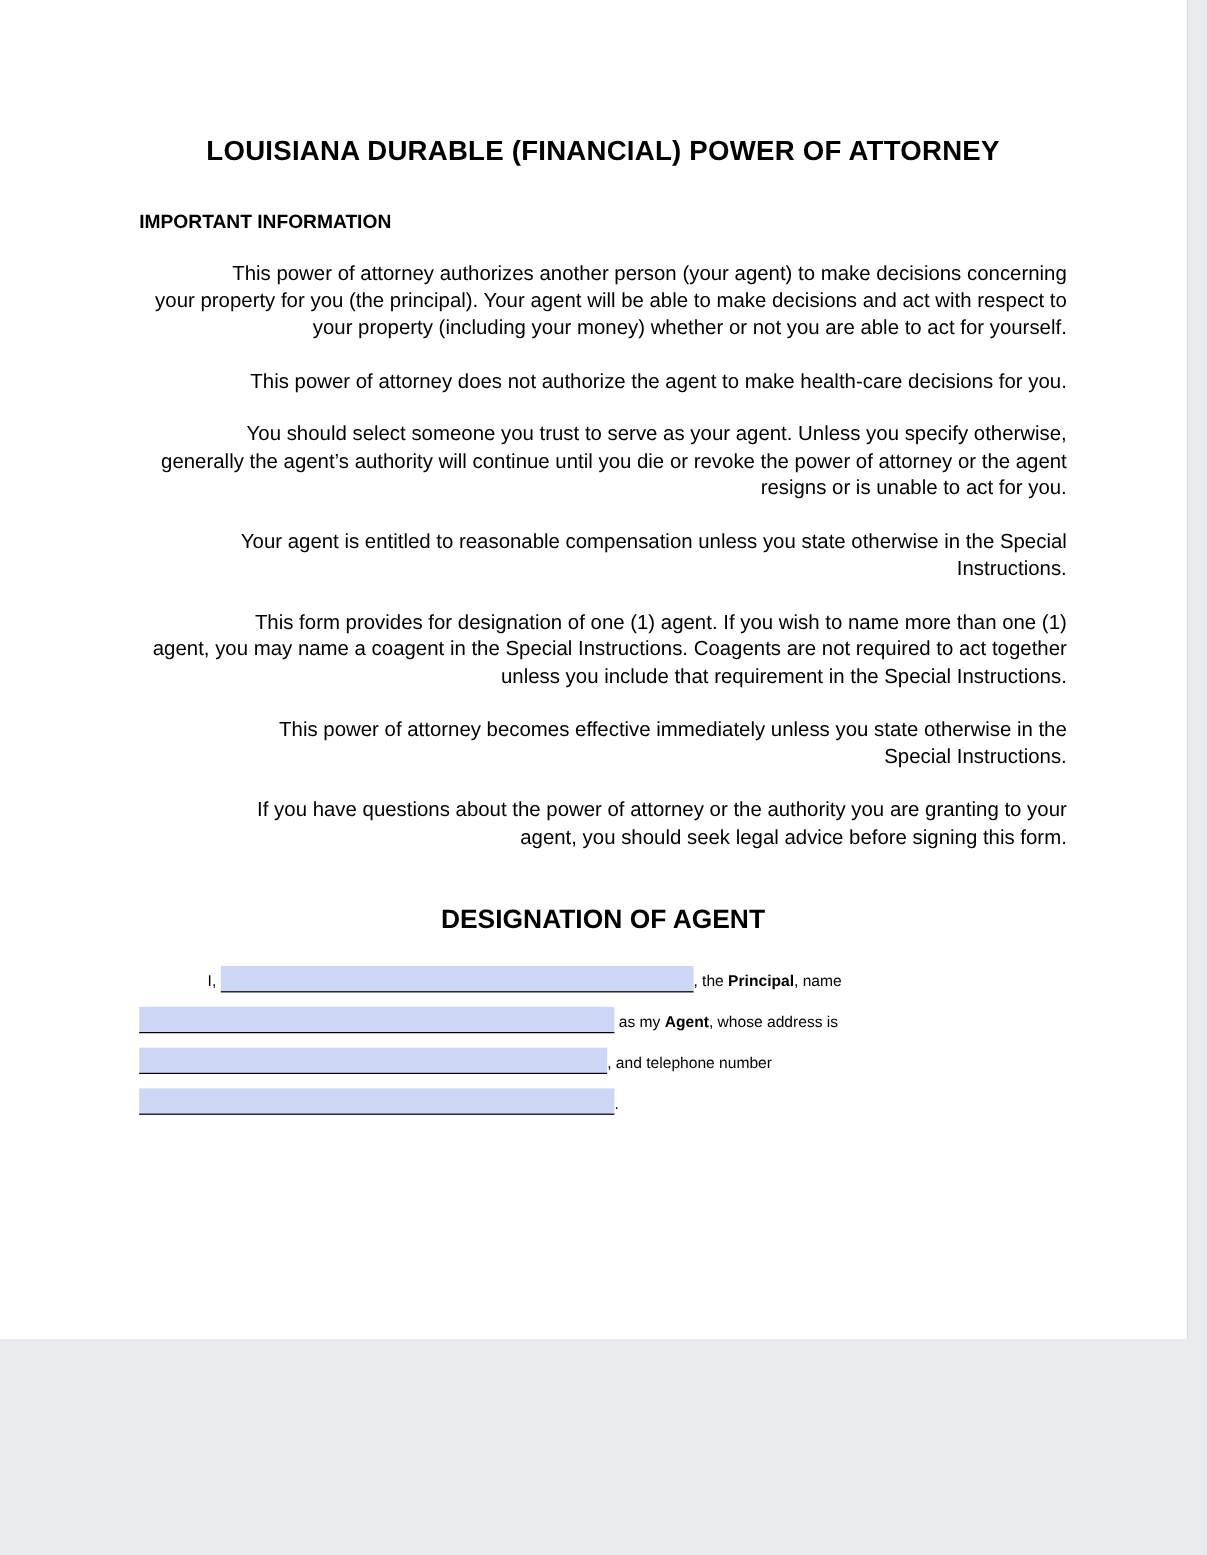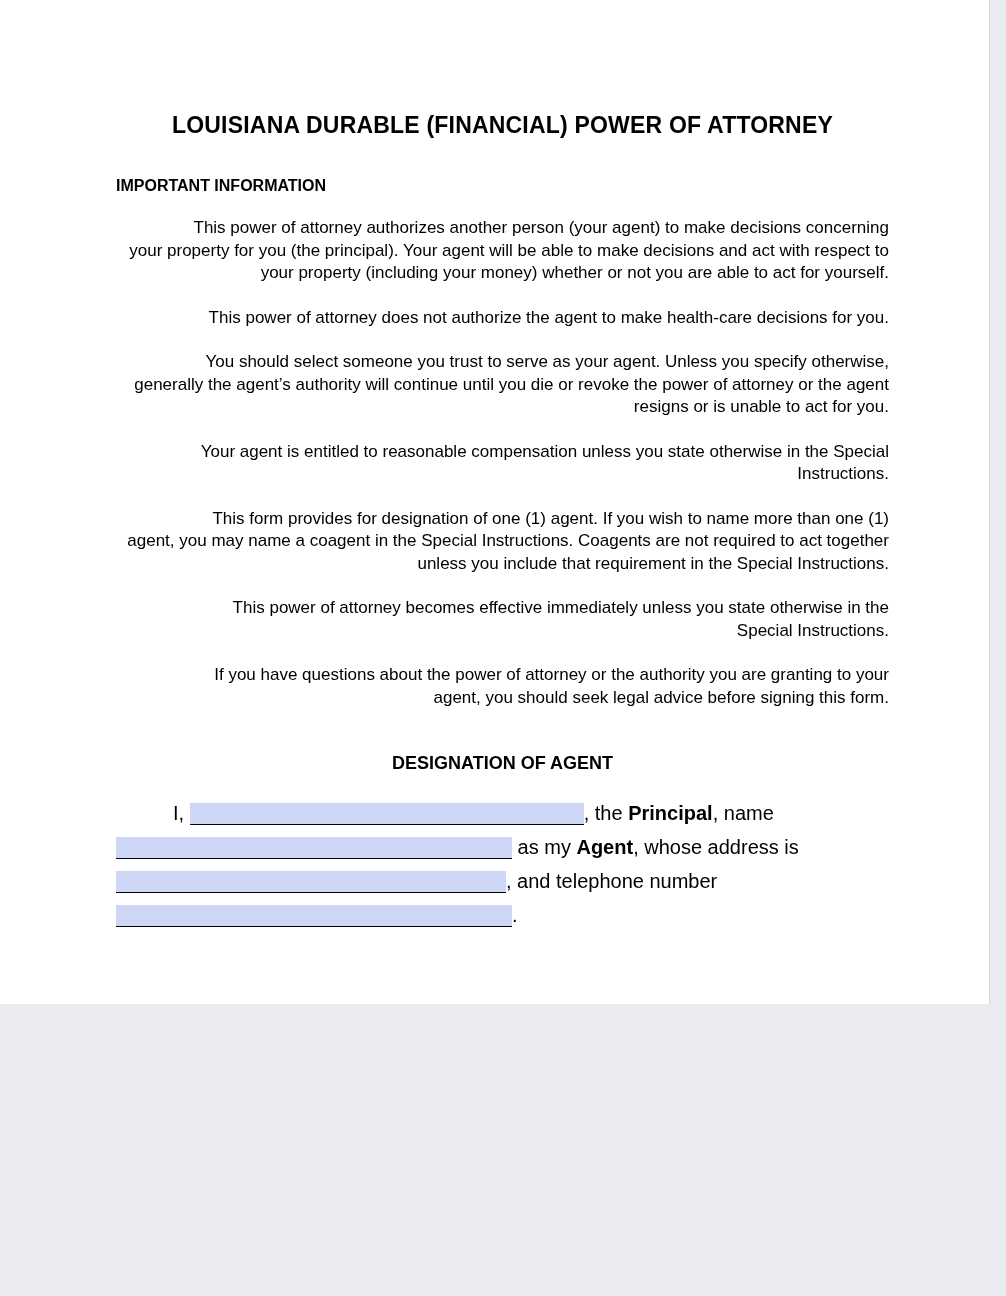--- a/index.html
+++ b/index.html
@@ -1,18 +1,18 @@
 <!DOCTYPE html>
 <html><head>
 <meta charset="utf-8">
 <style>
   * { margin:0; padding:0; box-sizing:border-box; }
   html,body { background:#e9ebee; }
   body { font-family:"Liberation Sans", sans-serif; color:#000; }
-  .canvas { width:1006px; height:1004px; background:#e9ebee; position:relative; overflow:hidden; }
+  .canvas { width:1006px; height:1116px; background:#e9ebee; position:relative; overflow:hidden; }
   .page {
     position:absolute; left:0; top:0;
     width:990px; height:1283px;
     background:#ffffff;
     border-right:1px solid #d9dadd;
     border-bottom:1px solid #d9dadd;
   }
   .content { padding:112px 100px 0 116px; }
   .doc-title {
     text-align:center;
@@ -28,25 +28,25 @@
   }
   .body-para {
     font-size:17px;
     line-height:22.5px;
     margin-top:22px;
     text-indent:57px;
     text-align:right;
   }
   .designation-heading {
     text-align:center;
-    font-size:18px;
+    font-size:22px;
     font-weight:bold;
     margin-top:44px;
   }
-  .fill-section { margin-top:22px; font-size:20px; }
+  .fill-section { margin-top:22px; font-size:13px; }
   .fill-line { line-height:34px; white-space:nowrap; }
   .fill-line.indent { text-indent:57px; }
   .blank {
     display:inline-block;
     background:#cdd6f4;
     border-bottom:1.6px solid #000;
     height:22px;
     vertical-align:-5px;
   }
   .b1 { width:394px; }

